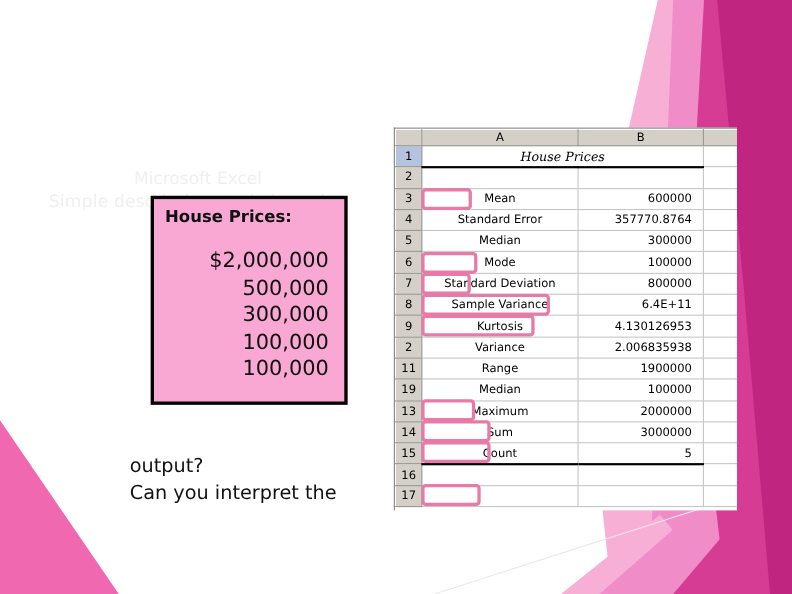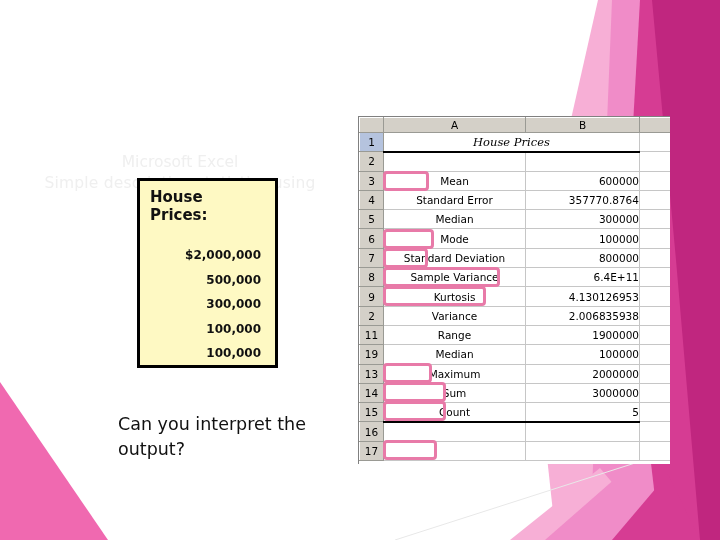--- a/index.html
+++ b/index.html
@@ -44,37 +44,37 @@
     color: #EFEFEF;
     font-family: "DejaVu Sans", sans-serif;
     white-space: nowrap;
   }
   #ghost .l2 { letter-spacing: .2px; }
 
   
   #price-box {
     position: absolute;
     left: 137px; top: 178px;
-    width: 141px; height: 190px;
-    background: #fef9c3;
+    width: 179px; height: 190px;
+    background: #f9a8d4;
     border: 3px solid #000000;
     padding: 7px 12px 0 10px;
   }
   #price-box .pb-title {
     font-size: 15px;
     font-weight: bold;
     color: #111;
     text-align: left;
     font-family: "DejaVu Sans", sans-serif;
     margin-bottom: 19px;
   }
   #price-box .pb-list {
     text-align: right;
-    font-size: 12px;
-    font-weight: bold;
+    font-size: 19px;
+    font-weight: normal;
     line-height: 24.5px;
     color: #111;
     font-family: "DejaVu Sans", sans-serif;
     padding-right: 2px;
   }
 
   
   #question {
     position: absolute;
     left: 118px; top: 412px;
@@ -122,21 +122,21 @@
   }
   #excel td.rowhead { width: 24px; }
   #excel td.rowhead.sel {
     background: #B5C3DE;
     font-weight: normal;
   }
   #excel td.cell {
     border-right: 1px solid #C6C6C6;
     border-bottom: 1px solid #C6C6C6;
     height: 19.3px;
-    padding: 0 0;
+    padding: 0 10px;
     background: #ffffff;
     overflow: hidden;
     white-space: nowrap;
   }
   #excel td.cell.lbl { text-align: center; }
   #excel td.cell.val { text-align: right; }
   #excel td.cell.ttl {
     text-align: center;
     font-style: italic;
     font-family: "DejaVu Serif", serif;
@@ -189,22 +189,22 @@
     <div class="pb-list">
       <div>$2,000,000</div>
       <div>500,000</div>
       <div>300,000</div>
       <div>100,000</div>
       <div>100,000</div>
     </div>
   </div>
 
   <div id="question">
+    <div>output?</div>
     <div>Can you interpret the</div>
-    <div>output?</div>
   </div>
 
   <div id="excel">
     <table>
       <colgroup>
         <col class="c-rh">
           <col class="c-a">
           <col class="c-b">
           <col class="c-c">
       </colgroup>

